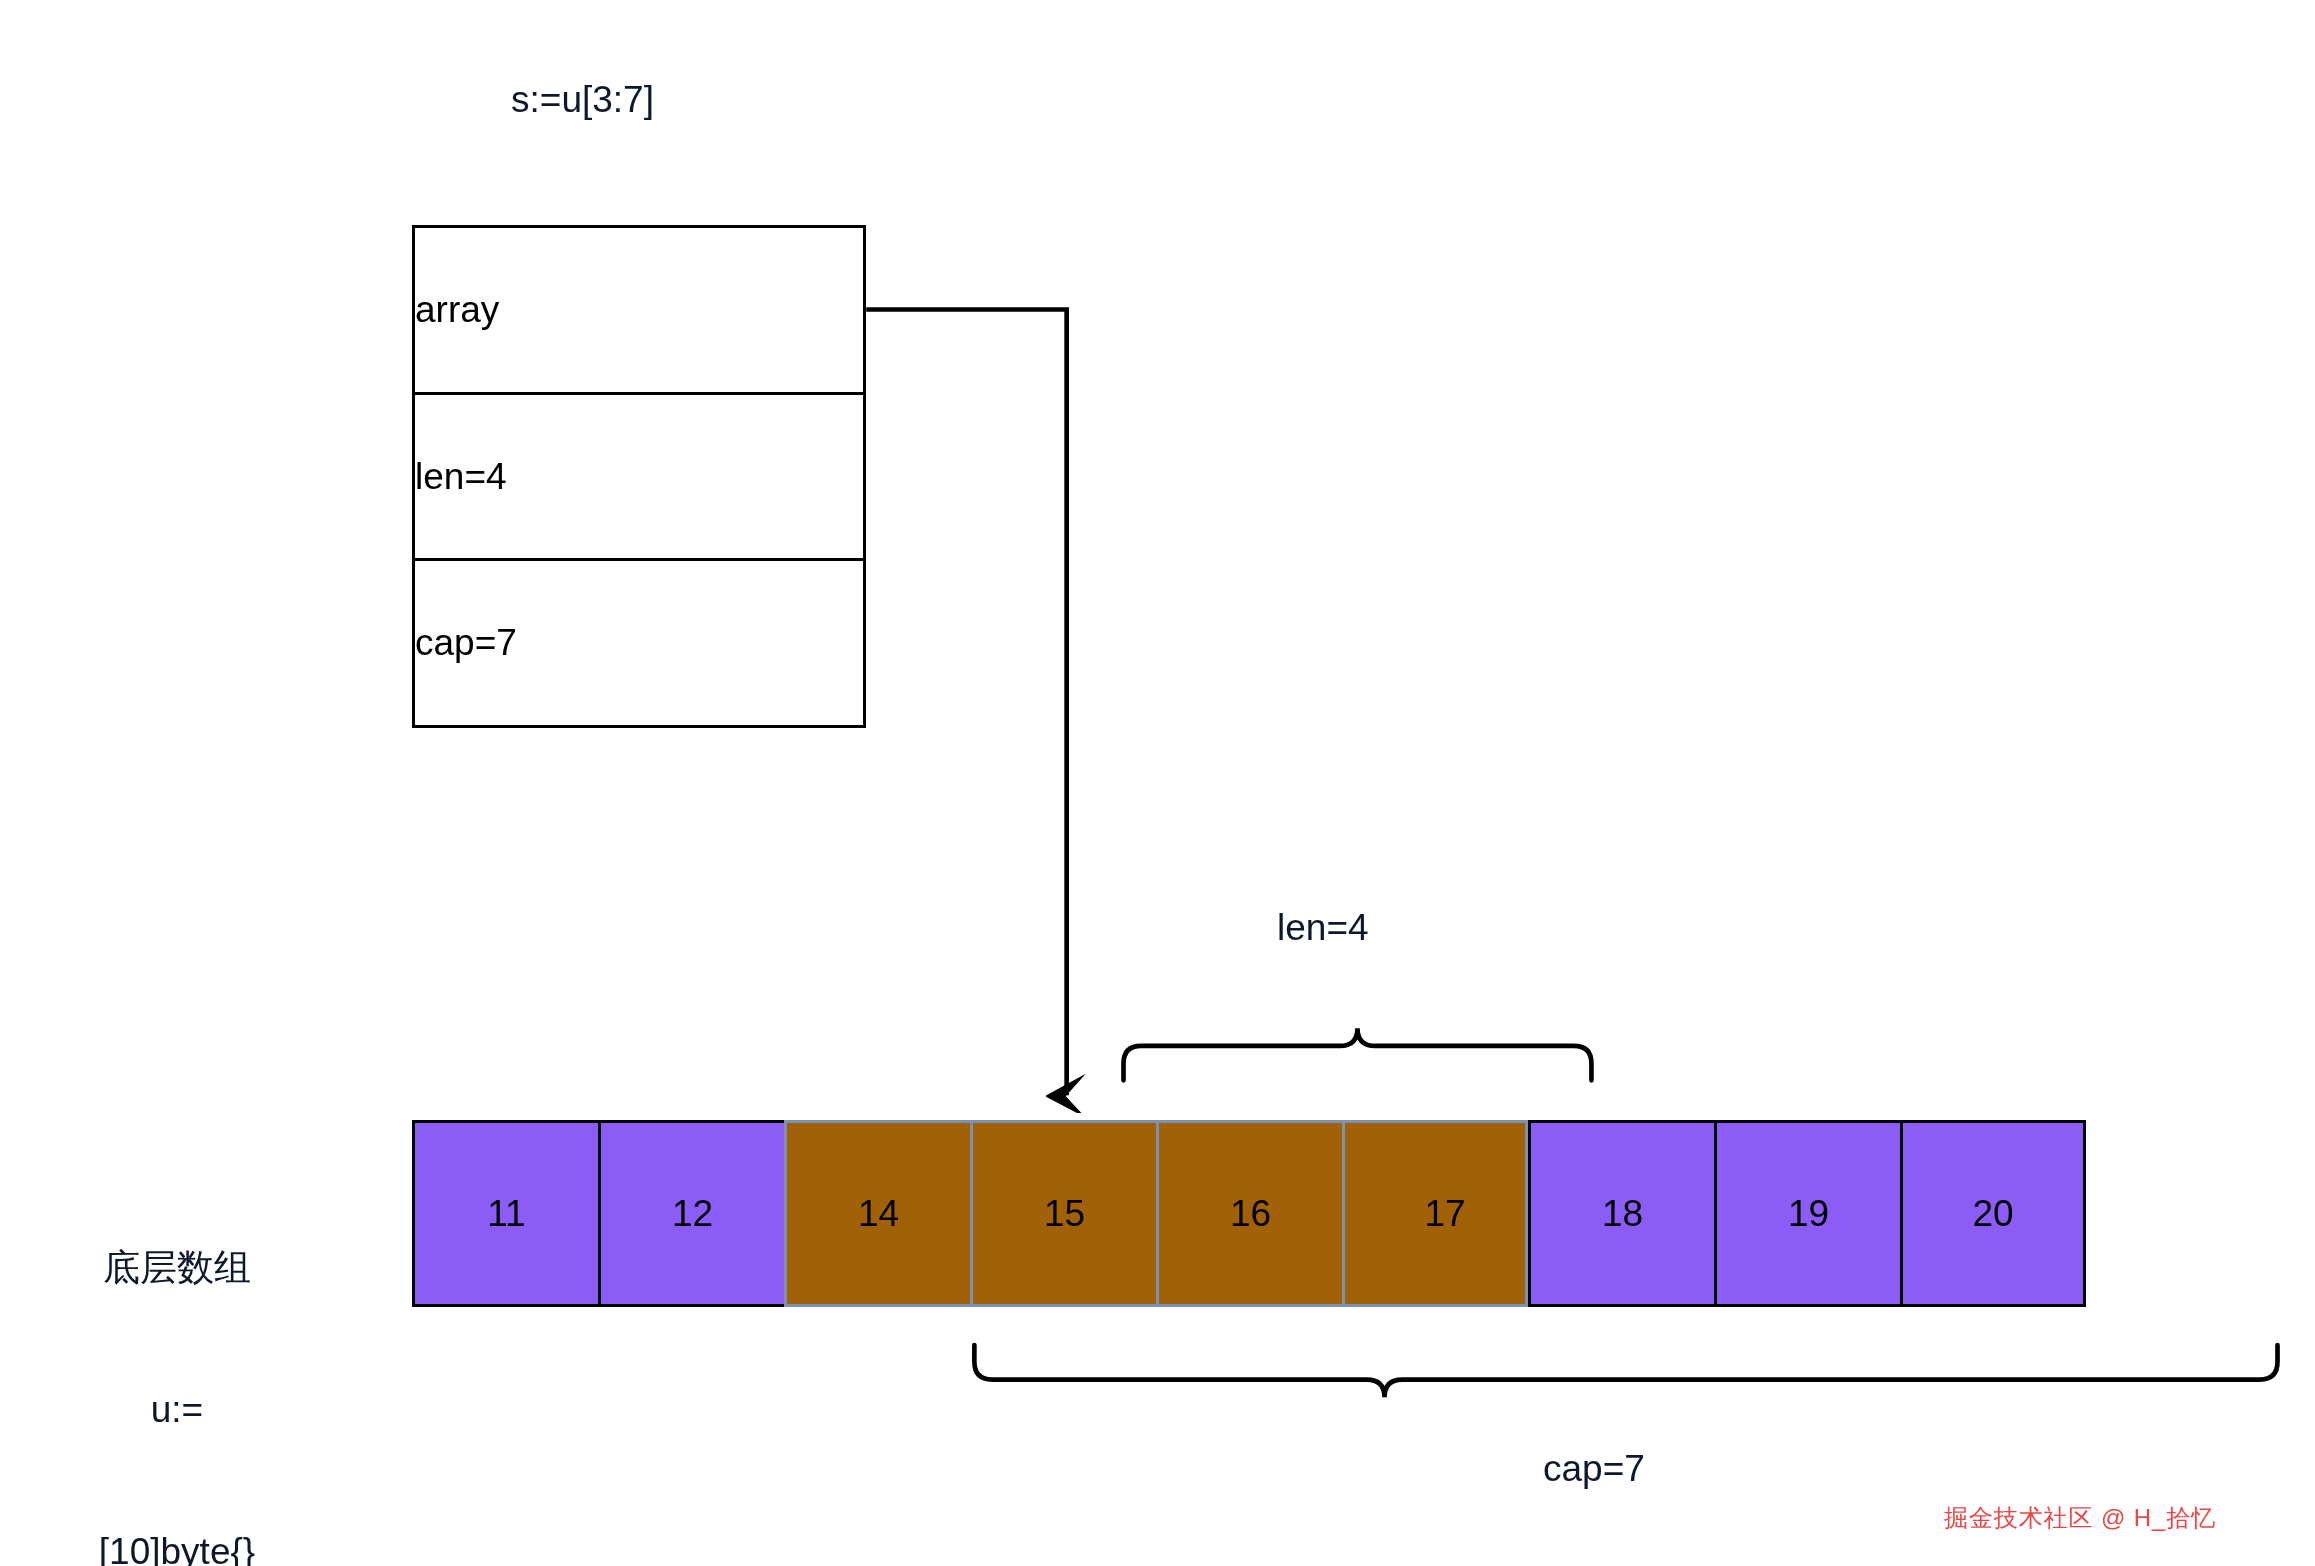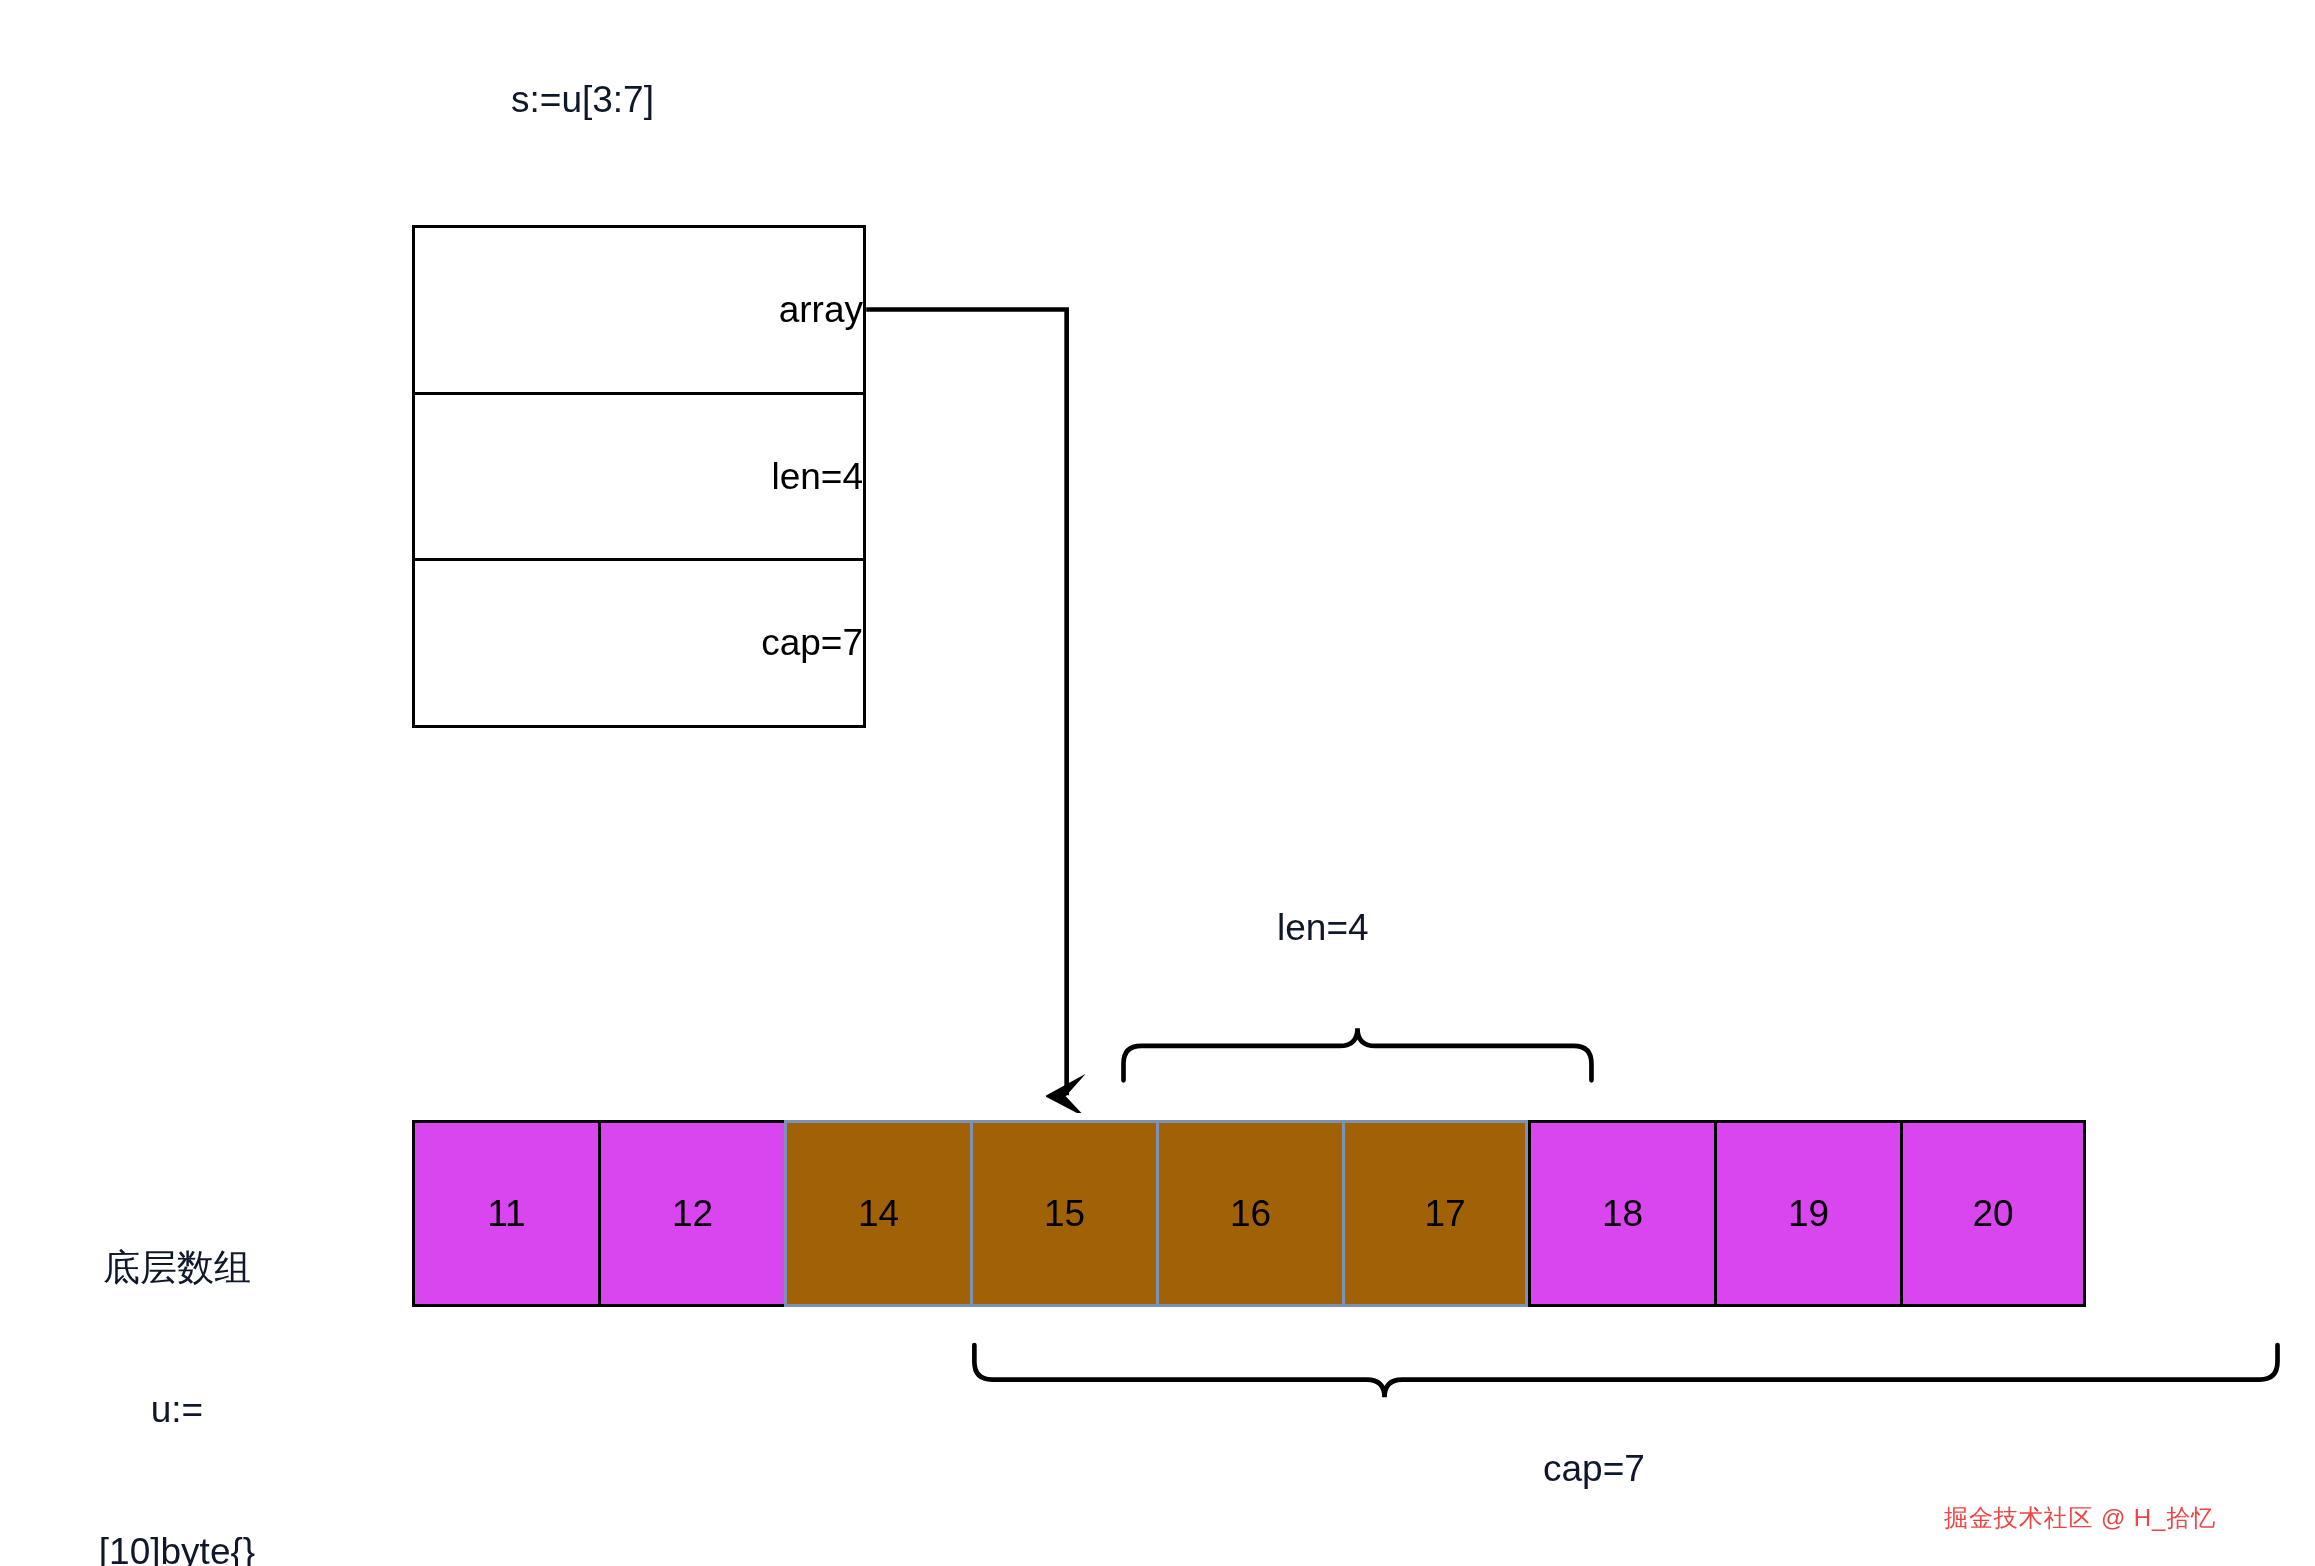--- a/index.html
+++ b/index.html
@@ -67,21 +67,21 @@
     border: 3.7px solid #000;
     box-sizing: border-box;
     display: flex;
     flex-direction: column;
     background: #ffffff;
   }
   #slice-header .hdr-cell {
     flex: 1 1 0;
     display: flex;
     align-items: center;
-    justify-content: flex-end;
+    justify-content: flex-start;
     font-size: 37px;
     box-sizing: border-box;
   }
   #slice-header .hdr-cell + .hdr-cell {
     border-top: 3.7px solid #000;
   }
 
   
   #array-row {
     position: absolute;
@@ -92,21 +92,21 @@
     box-sizing: border-box;
   }
   .arr-cell {
     width: 186px;
     height: 187px;
     box-sizing: border-box;
     display: flex;
     align-items: center;
     justify-content: center;
     font-size: 37px;
-    background: #d946ef;
+    background: #8b5cf6;
     border: 3.7px solid #000;
     border-right-width: 0;
     position: relative;
   }
   .arr-cell:last-child {
     border-right-width: 3.7px;
   }
   .arr-cell.sel {
     background: #a16207;
     border-color: #7b92b5;

